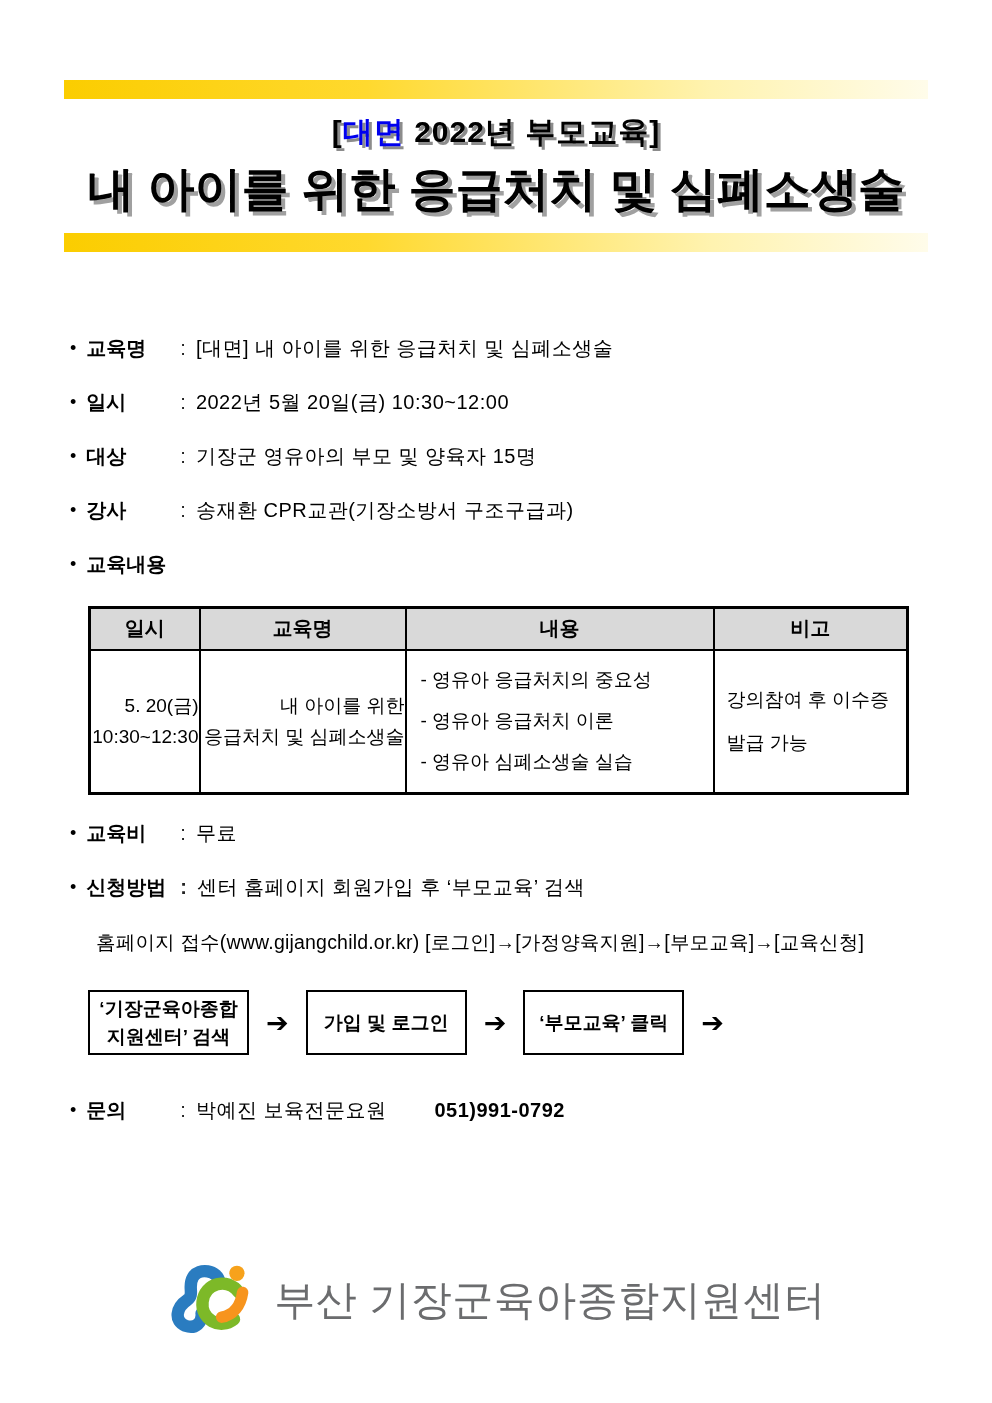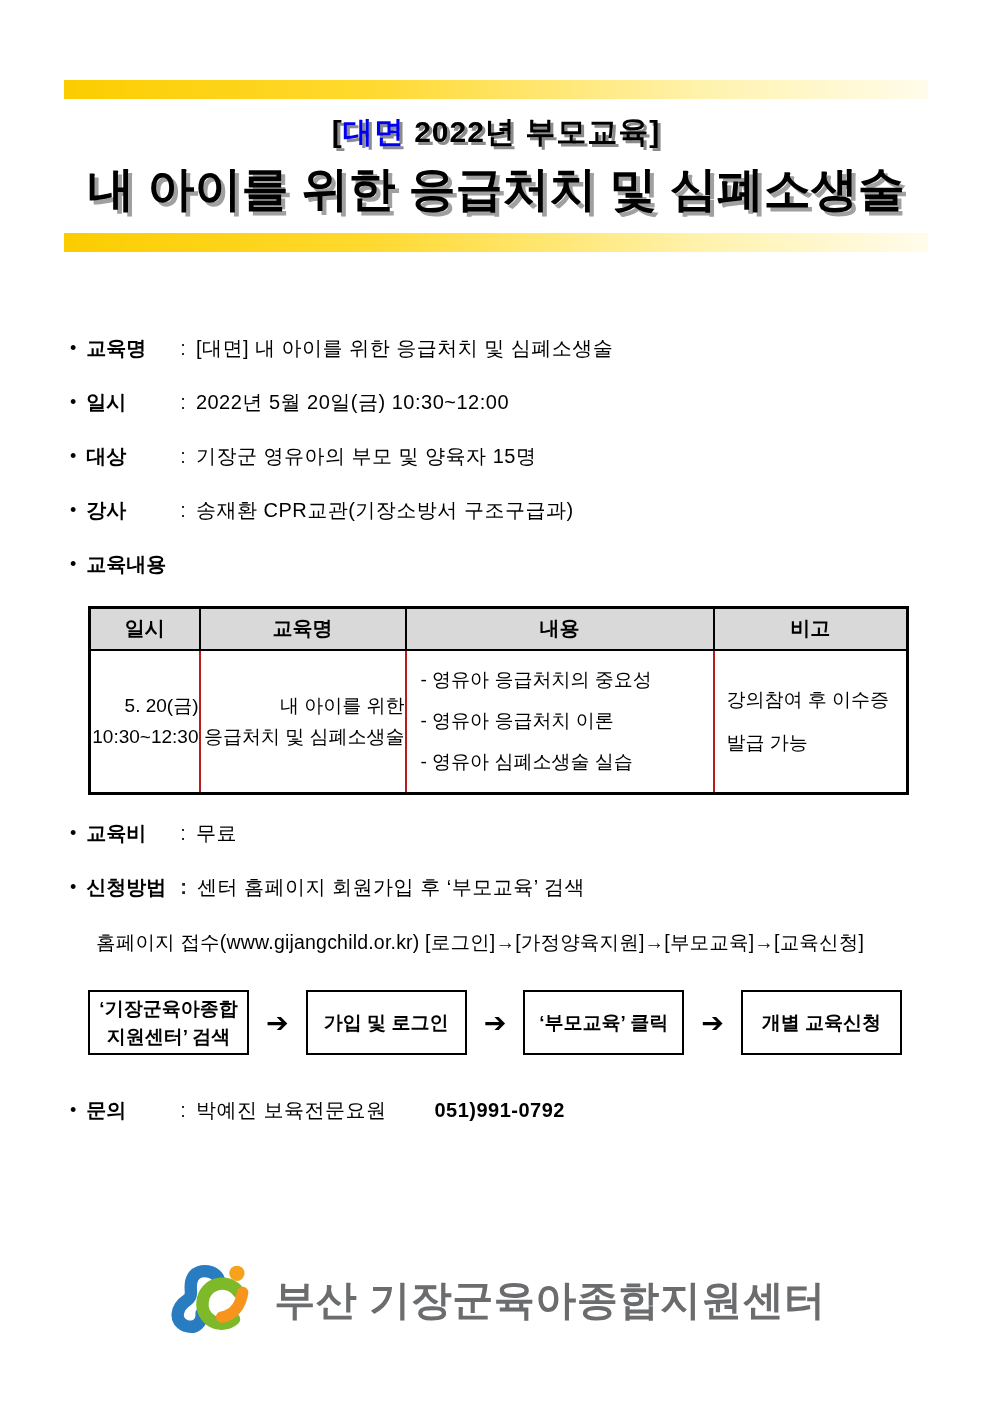--- a/index.html
+++ b/index.html
@@ -42,21 +42,21 @@
   .val { letter-spacing: 0.5px; }
 
   
   .tbl-wrap { margin: 14px 0 0 88px; }
   table.schedule { border-collapse: collapse; width: 818px; border: 3px solid #000; table-layout: fixed; }
   table.schedule th {
     border: 2px solid #000; background: #d9d9d9;
     font-size: 20px; font-weight: 800; height: 42px;
   }
   table.schedule td {
-    border: 2px solid #b91c1c; height: 144px; font-size: 19px;
+    border: 2px solid #000000; height: 144px; font-size: 19px;
     white-space: pre-line; vertical-align: middle;
   }
   col.c-datetime { width: 110px; }
   col.c-course   { width: 206px; }
   col.c-contents { width: 308px; }
   col.c-note     { width: 194px; }
   td.cell-center { text-align: right; line-height: 1.65; }
   td.cell-contents { text-align: left; padding-left: 14px; line-height: 2.15; }
   td.cell-note { text-align: left; padding-left: 12px; line-height: 2.3; }
 
@@ -78,21 +78,21 @@
   .contact-line { margin: 42px 0 0 70px; font-size: 20px; }
   .contact-line .phone { font-weight: 800; letter-spacing: 0.5px; margin-left: 40px; }
   .contact-line .val { margin-right: 8px; }
 
   
   .footer {
     position: absolute; left: 0; right: 0; top: 1258px;
     display: flex; align-items: center; justify-content: center; gap: 12px;
   }
   .logo-mark { width: 96px; height: 84px; flex: 0 0 auto; }
-  .org-name { font-size: 41px; color: #6b6c6e; letter-spacing: 0.5px; font-weight: 700; }
+  .org-name { font-size: 41px; color: #6b6c6e; letter-spacing: 0.5px; font-weight: 400; }
 </style>
 </head>
 <body>
 
 <div class="page">
 
   <div class="accent-bar"></div>
 
   <div class="header-block">
     <div class="subtitle"><span>[</span><span class="hl">대면</span><span> 2022년 부모교육]</span></div>
@@ -163,21 +163,20 @@
   <div class="homepage-line">홈페이지 접수(www.gijangchild.or.kr) [로그인]→[가정양육지원]→[부모교육]→[교육신청]</div>
 
   <div class="flow">
     <div class="flow-box">‘기장군육아종합
 지원센터’ 검색</div>
     <div class="flow-arrow">➔</div>
     <div class="flow-box">가입 및 로그인</div>
     <div class="flow-arrow">➔</div>
     <div class="flow-box">‘부모교육’  클릭</div>
     <div class="flow-arrow">➔</div>
-    <div class="flow-box">개별 교육신청</div>
   </div>
 
   <div class="contact-line">
     <span class="bullet">•</span><span class="lbl">문의</span><span class="colon">:</span><span class="val">박예진 보육전문요원</span><span class="phone">051)991-0792</span>
   </div>
 
   <div class="footer">
     <svg class="logo-mark" viewBox="0 0 100 88" aria-hidden="true">
       <path d="M56 26 C54 12 34 10 28 20 C22 30 30 38 22 44 C10 52 8 66 20 71 C31 75 38 67 37 58" fill="none" stroke="#2a7cc0" stroke-width="13" stroke-linecap="round"></path>
       <path d="M76 36 C64 20 40 26 38 46 C36 64 56 76 71 64" fill="none" stroke="#7db928" stroke-width="13" stroke-linecap="round"></path>

